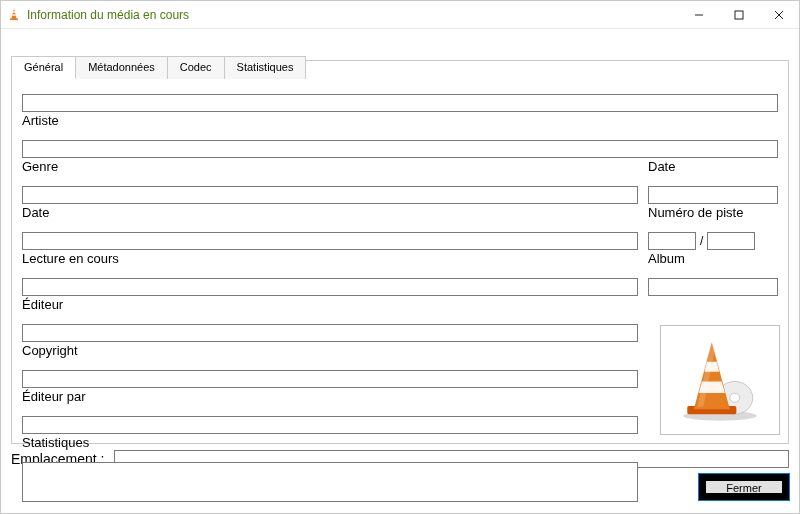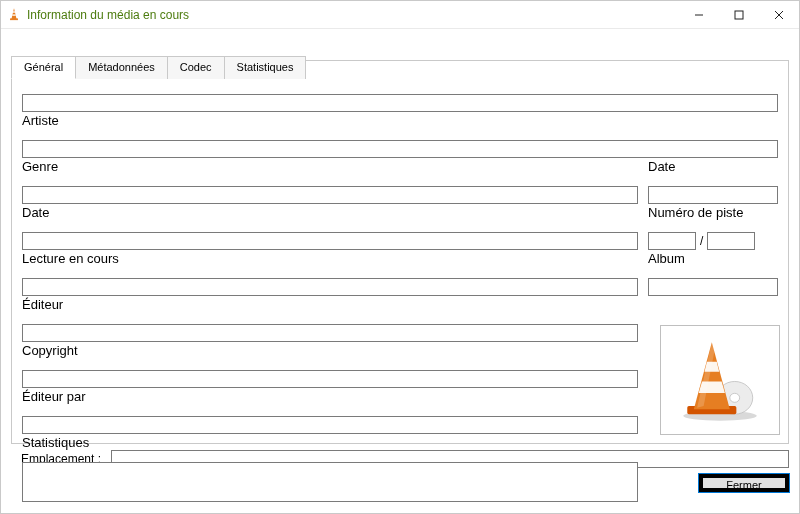--- a/index.html
+++ b/index.html
@@ -111,35 +111,35 @@
     padding: 6px 10px 8px 10px;
     display: flex;
     flex-direction: column;
     gap: 6px;
   }
   .location-row {
     display: flex;
     align-items: center;
     gap: 10px;
   }
-  .location-row label { font-size: 12px; margin-left: 10px; }
+  .location-row label { font-size: 14px; }
   .location-row input {
     flex: 1;
     border: 1px solid #7a7a7a;
     height: 18px;
     font-size: 11px;
     padding: 1px 3px;
   }
   .btn-row { display: flex; justify-content: flex-end; }
   .btn {
     min-width: 90px;
-    height: 18px;
+    height: 26px;
     font-size: 11px;
     background: #e1e1e1;
-    border: 4px solid #000000;
+    border: 7px solid #000000;
     outline: 1px solid #0078d7;
     cursor: default;
   }
 </style>
 </head>
 <body>
 
 <div class="titlebar">
   <span>
     <svg width="14" height="14" viewBox="0 0 32 32">

